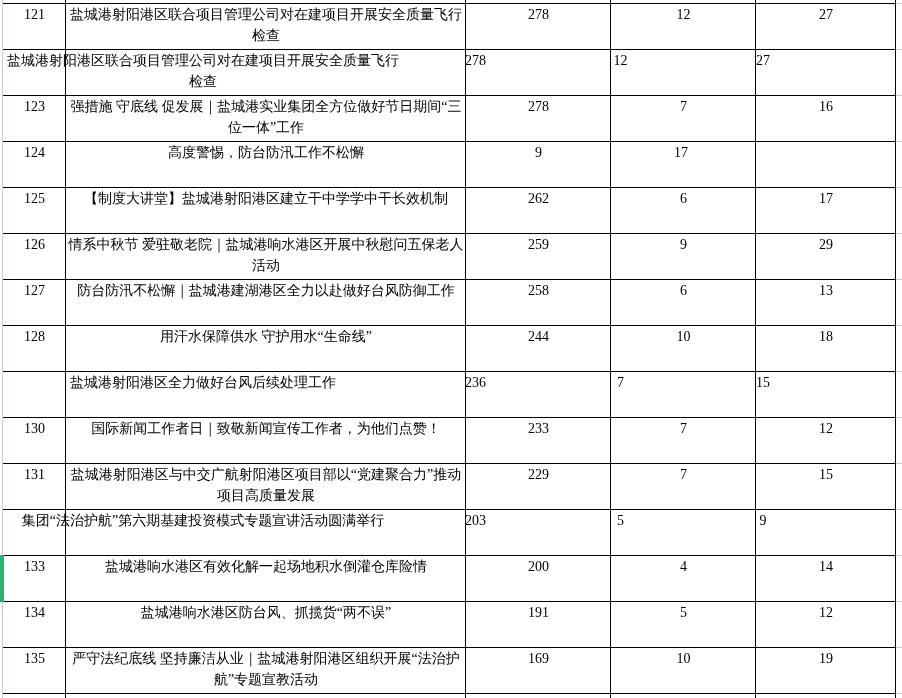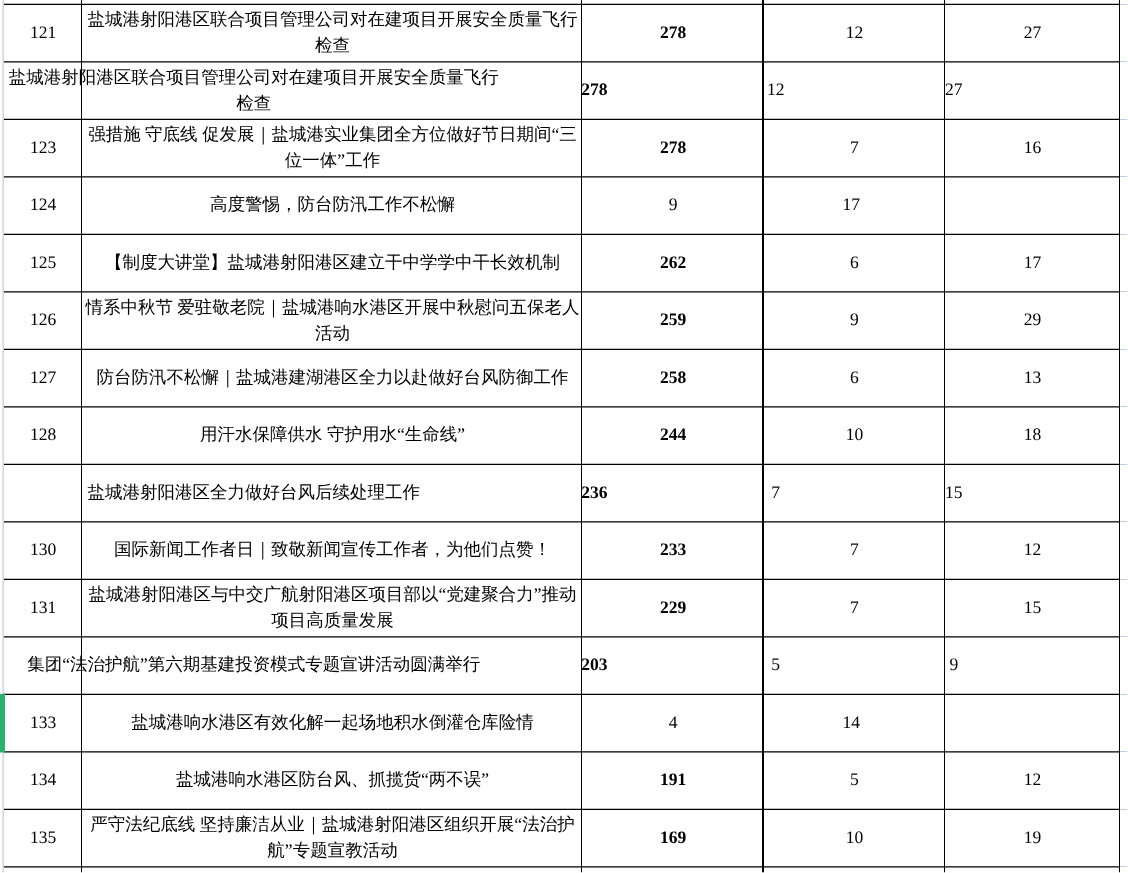--- a/index.html
+++ b/index.html
@@ -38,30 +38,30 @@
     background-image:linear-gradient(90deg,
       transparent 0 62px,  var(--border) 62px 63px,
       transparent 63px 462px, var(--border) 462px 463px,
       transparent 463px 607px, var(--border) 607px 608px,
       transparent 608px 752px, var(--border) 752px 753px,
       transparent 753px 892px, var(--border) 892px 893px);
   }
   .top-sliver{height:3px;border-bottom:1px solid var(--border);}
   .row{
     display:flex;height:45px;border-bottom:1px solid var(--border);
-    align-items:center;
+    align-items:flex-start;
   }
   .cell{
     display:flex;align-items:center;justify-content:center;
     text-align:center;font-size:14px;line-height:21px;
     box-sizing:border-box;overflow:hidden;
   }
   .c-no{width:63px;}
   .c-title{width:400px;padding:0 1px;}
-  .c-n1{width:145px;font-weight:bold;}
+  .c-n1{width:145px;}
   .c-n2{width:145px;}
   .c-n3{width:140px;}
 </style>
 </head>
 <body>
 
 <div class="viewport">
 
   <div class="tablewrap">
     <div class="top-sliver"></div>
@@ -154,20 +154,21 @@
   <div class="row">
     <div class="cell c-title">集团“法治护航”第六期基建投资模式专题宣讲活动圆满举行</div>
     <div class="cell c-n1">203</div>
     <div class="cell c-n2">5</div>
     <div class="cell c-n3">9</div>
   </div>
 
   <div class="row">
     <div class="cell c-no">133</div>
     <div class="cell c-title">盐城港响水港区有效化解一起场地积水倒灌仓库险情</div>
+    <div class="cell c-n1">200</div>
     <div class="cell c-n2">4</div>
     <div class="cell c-n3">14</div>
   </div>
 
   <div class="row">
     <div class="cell c-no">134</div>
     <div class="cell c-title">盐城港响水港区防台风、抓揽货“两不误”</div>
     <div class="cell c-n1">191</div>
     <div class="cell c-n2">5</div>
     <div class="cell c-n3">12</div>

